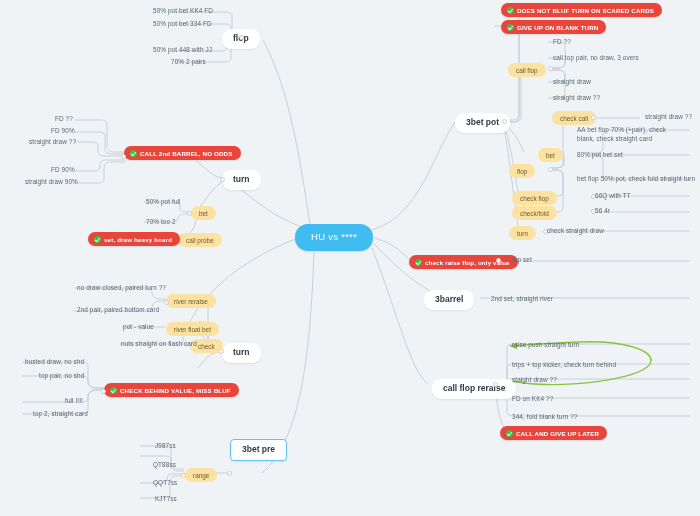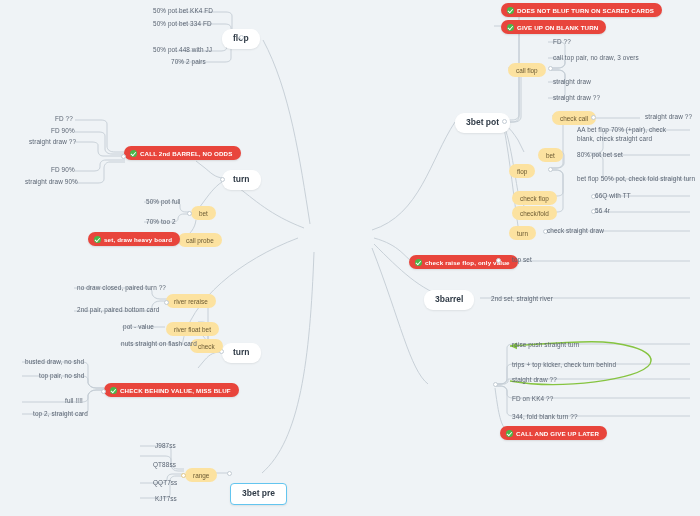--- a/index.html
+++ b/index.html
@@ -206,20 +206,21 @@
       <path d="M495,386 L500,386 C504,386 507,388 507,391 L507,412 C507,415 510,416 513,416 L690,416"></path>
       <path d="M495,388 C498,410 500,424 506,430 L512,433"></path>
     </g>
 
     <g fill="none">
       <path d="M510,381 C560,390 640,380 650,364 C658,350 620,340 580,342 C550,343 525,345 510,346" stroke="#86c440" stroke-width="1.4"></path>
       <path d="M510,346 l7,-3.4 l0,6.6 z" fill="#86c440"></path>
     </g>
   </svg>
 
+  <div class="node root" style="left:295px;top:224px;">HU vs ****</div>
 
   <div class="node main" style="left:222px;top:29px;">flop</div>
   <div class="dot" style="left:239px;top:35px;"></div>
   <div class="node leaf" style="left:150px;top:6px;">50% pot bet KK4 FD</div>
   <div class="node leaf" style="left:150px;top:19px;">50% pot bet 334 FD</div>
   <div class="node leaf" style="left:150px;top:45px;">50% pot 448 with JJ</div>
   <div class="node leaf" style="left:168px;top:57px;">70% 2 pairs</div>
 
   <div class="node main" style="left:222px;top:170px;">turn</div>
   <div class="dot" style="left:220px;top:177px;"></div>
@@ -264,21 +265,21 @@
   <div class="node red" style="left:104px;top:383px;">
     <span class="check"></span>
     <span>CHECK BEHIND VALUE, MISS BLUF</span>
   </div>
   <div class="dot" style="left:101px;top:389px;"></div>
   <div class="node leaf" style="left:22px;top:357px;">busted draw, no shd</div>
   <div class="node leaf" style="left:36px;top:371px;">top pair, no shd</div>
   <div class="node leaf" style="left:62px;top:396px;">full !!!!</div>
   <div class="node leaf" style="left:30px;top:409px;">top 2, straight card</div>
 
-  <div class="node main boxed" style="left:230px;top:439px;margin-top:44px;">3bet pre</div>
+  <div class="node main boxed" style="left:230px;top:439px;">3bet pre</div>
   <div class="dot" style="left:227px;top:471px;"></div>
   <div class="node yellow" style="left:185px;top:468px;">range</div>
   <div class="dot y" style="left:181px;top:473px;"></div>
   <div class="node leaf" style="left:152px;top:441px;">J987ss</div>
   <div class="node leaf" style="left:150px;top:460px;">QT88ss</div>
   <div class="node leaf" style="left:150px;top:478px;">QQT7ss</div>
   <div class="node leaf" style="left:152px;top:494px;">KJT7ss</div>
 
   <div class="node main" style="left:455px;top:113px;">3bet pot</div>
   <div class="dot" style="left:502px;top:119px;"></div>
@@ -327,20 +328,21 @@
   <div class="node red" style="left:409px;top:255px;">
     <span class="check"></span>
     <span>check raise flop, only value</span>
   </div>
   <div class="dot" style="left:496px;top:258px;"></div>
   <div class="node leaf" style="left:509px;top:255px;">top set</div>
 
   <div class="node main" style="left:424px;top:290px;">3barrel</div>
   <div class="node leaf" style="left:488px;top:294px;">2nd set, straight river</div>
 
+  <div class="node main" style="left:432px;top:379px;">call flop reraise</div>
   <div class="dot" style="left:493px;top:382px;"></div>
   <div class="node leaf" style="left:509px;top:340px;">raise push straight turn</div>
   <div class="node leaf" style="left:509px;top:360px;">trips + top kicker, check turn behind</div>
   <div class="node leaf" style="left:509px;top:375px;">staight draw ??</div>
   <div class="node leaf" style="left:509px;top:394px;">FD on KK4 ??</div>
   <div class="node leaf" style="left:509px;top:412px;">344, fold blank turn ??</div>
   <div class="node red" style="left:500px;top:426px;">
     <span class="check"></span>
     <span>CALL AND GIVE UP LATER</span>
   </div>

